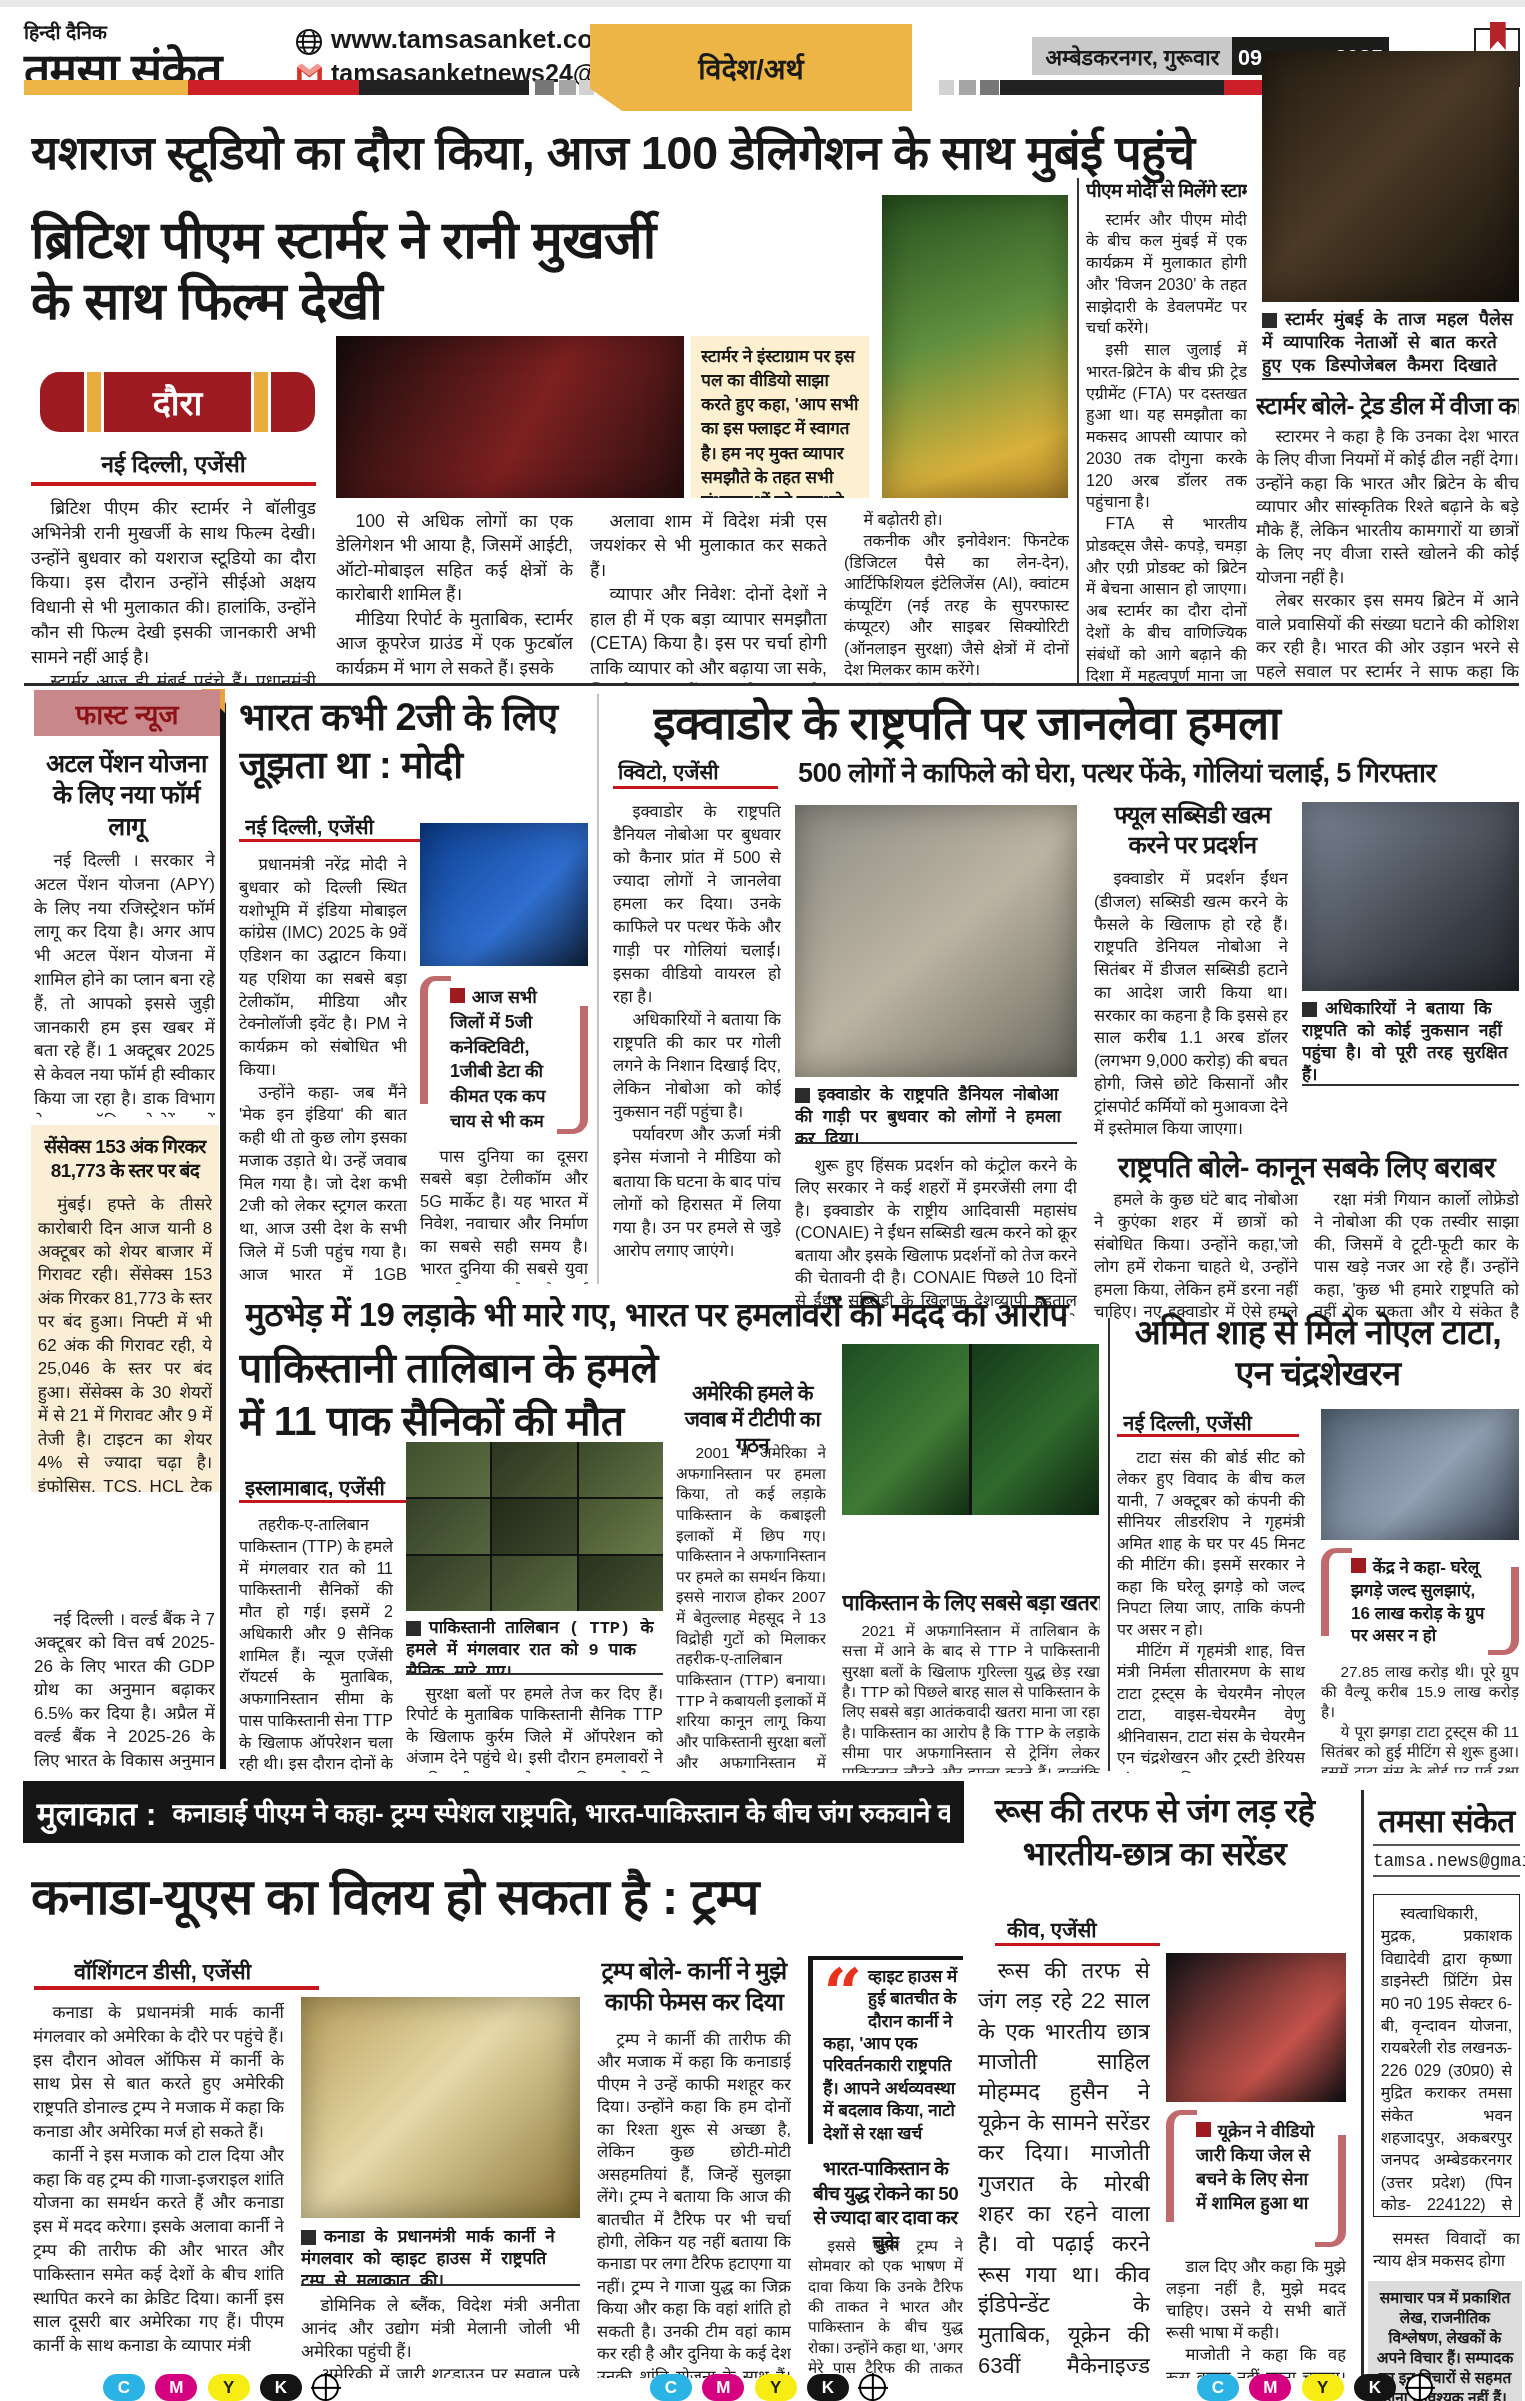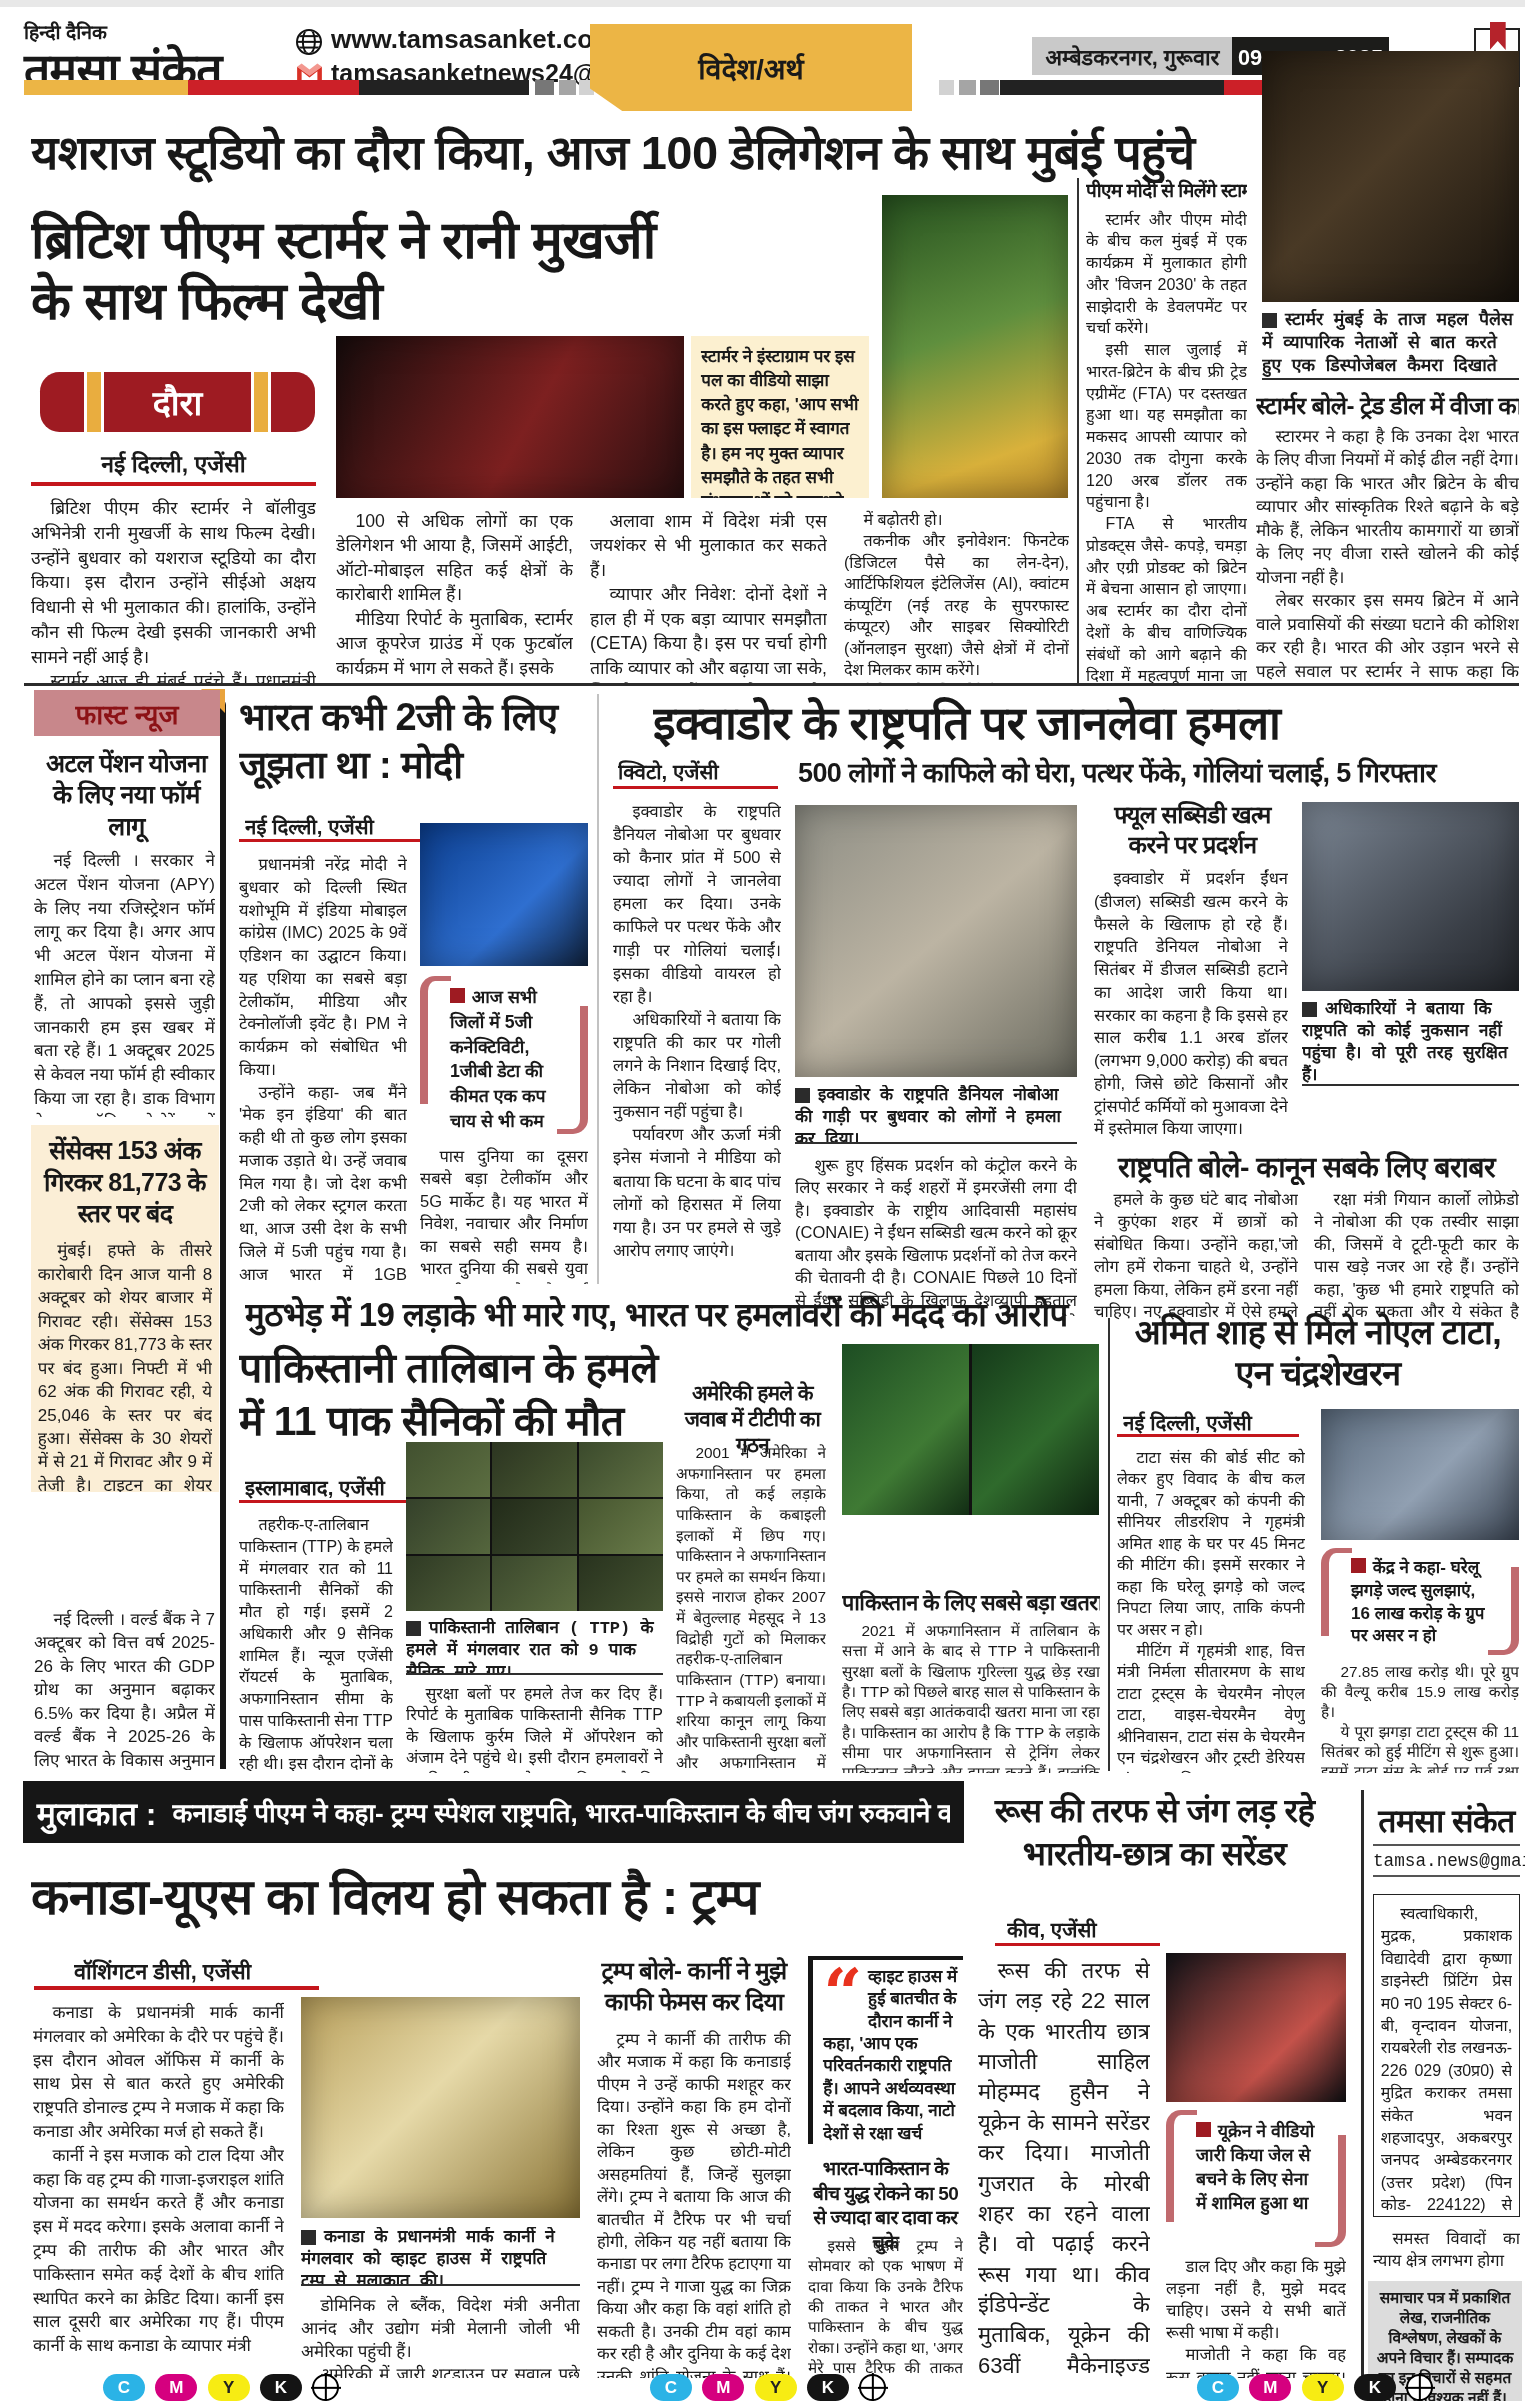--- a/index.html
+++ b/index.html
@@ -157,21 +157,21 @@
     <div class="abs" style="left:220px;top:692px;width:6.3px;height:1070px;background:#161616;border-top-right-radius:17px;"></div>
     <div class="abs" style="left:201px;top:682px;width:0;height:0;border-left:24px solid transparent;border-top:24px solid #e9a33c;"></div>
     <div class="abs" style="left:34px;top:683px;width:186px;height:46px;background:#c8878b;display:flex;align-items:center;justify-content:center;">
       <span style="font-size:27px;font-weight:900;color:#8c1216;">फास्ट न्यूज</span>
     </div>
     <div class="abs hl center" style="left:38px;top:741px;width:177px;font-size:25px;line-height:1.25;">अटल पेंशन योजना के लिए नया फॉर्म लागू</div>
     <div class="abs bodytext" style="left:34px;top:842px;width:181px;height:268px;font-size:17px;line-height:1.4;">
       <p>नई दिल्ली । सरकार ने अटल पेंशन योजना (APY) के लिए नया रजिस्ट्रेशन फॉर्म लागू कर दिया है। अगर आप भी अटल पेंशन योजना में शामिल होने का प्लान बना रहे हैं, तो आपको इससे जुड़ी जानकारी हम इस खबर में बता रहे हैं। 1 अक्टूबर 2025 से केवल नया फॉर्म ही स्वीकार किया जा रहा है। डाक विभाग ने एक ऑफिस मेमोरेंडम में यह जानकारी दी।</p>
     </div>
     <div class="abs" style="left:31px;top:1118px;width:188px;height:367px;background:#fbeed6;padding:10.3px 6.8px;overflow:hidden;">
-      <div class="hl center" style="font-size:25px;line-height:1.25;margin-bottom:10.3px;">सेंसेक्स 153 अंक गिरकर 81,773 के स्तर पर बंद</div>
+      <div class="hl center" style="font-size:19px;line-height:1.25;margin-bottom:10.3px;">सेंसेक्स 153 अंक गिरकर 81,773 के स्तर पर बंद</div>
       <div class="bodytext" style="font-size:17px;line-height:1.38;">
           <p>मुंबई। हफ्ते के तीसरे कारोबारी दिन आज यानी 8 अक्टूबर को शेयर बाजार में गिरावट रही। सेंसेक्स 153 अंक गिरकर 81,773 के स्तर पर बंद हुआ। निफ्टी में भी 62 अंक की गिरावट रही, ये 25,046 के स्तर पर बंद हुआ। सेंसेक्स के 30 शेयरों में से 21 में गिरावट और 9 में तेजी है। टाइटन का शेयर 4% से ज्यादा चढ़ा है। इंफोसिस, TCS, HCL टेक और टेक महिंद्रा में भी 2% तक की तेजी रही। टाटा मोटर्स, M&amp;M और जियो फाइनेंस के शेयर्स गिरे हैं। निफ्टी के 50 में से 36 शेयर्स में गिरावट रही।</p>
         </div>
     </div>
     <div class="abs bodytext" style="left:34px;top:1601px;width:181px;height:162px;font-size:17px;line-height:1.38;">
       <p>नई दिल्ली । वर्ल्ड बैंक ने 7 अक्टूबर को वित्त वर्ष 2025-26 के लिए भारत की GDP ग्रोथ का अनुमान बढ़ाकर 6.5% कर दिया है। अप्रैल में वर्ल्ड बैंक ने 2025-26 के लिए भारत के विकास अनुमान को 6.7% से घटाकर 6.3% कर दिया था। विश्व बैंक का कहना है कि खपत में लगातार मजबूती के कारण भारत दुनिया की सबसे तेजी से बढ़ती हुई बड़ी अर्थव्यवस्था बना रहेगा।</p>
     </div>
   </div>
 
   <div class="sec">
@@ -343,21 +343,21 @@
     <div class="abs" style="left:1361px;top:1783px;width:2.9px;height:590px;background:#2a2a2a;"></div>
     <div class="abs hl center" style="left:1373px;top:1791px;width:147px;font-size:32px;">तमसा संकेत</div>
     <div class="abs" style="left:1373px;top:1837px;width:147px;border-top:2.3px solid #555;border-bottom:2.3px solid #555;padding:4.6px 0;text-align:center;font-size:17.7px;font-family:'Liberation Mono','DejaVu Sans Mono',monospace;">tamsa.news@gmail.com</div>
     <div class="abs" style="left:1373px;top:1887px;width:147px;height:323px;border:1.7px solid #222;padding:8px 6.8px;overflow:hidden;">
       <div class="bodytext" style="font-size:16px;line-height:1.4;">
           <p>स्वत्वाधिकारी, मुद्रक, प्रकाशक विद्यादेवी द्वारा कृष्णा डाइनेस्टी प्रिंटिंग प्रेस म0 न0 195 सेक्टर 6-बी, वृन्दावन योजना, रायबरेली रोड लखनऊ- 226 029 (उ0प्र0) से मुद्रित कराकर तमसा संकेत भवन शहजादपुर, अकबरपुर जनपद अम्बेडकरनगर (उत्तर प्रदेश) (पिन कोड- 224122) से प्रकाशित</p>
         </div>
 
     </div>
     <div class="abs bodytext" style="left:1373px;top:2220px;width:147px;height:48px;font-size:16.5px;line-height:1.35;">
-        <p>समस्त विवादों का न्याय क्षेत्र लगभग होगा</p>
+        <p>समस्त विवादों का न्याय क्षेत्र मकसद होगा</p>
       </div>
     <div class="abs" style="left:1368px;top:2274px;width:154px;height:125px;background:#dcdcdc;padding:6.8px 5.7px;text-align:center;font-weight:bold;overflow:hidden;">
       <div style="font-size:15.4px;line-height:1.3;">समाचार पत्र में प्रकाशित लेख, राजनीतिक विश्लेषण, लेखकों के अपने विचार हैं। सम्पादक का इन विचारों से सहमत होना आवश्यक नहीं हैं।</div>
 
     </div>
   </div>
 
   <div class="sec">
     <div class="cmyk" style="left:103px;top:2367px;">
       <div class="pill" style="background:#2bb3e6;color:#fff;">C</div>

